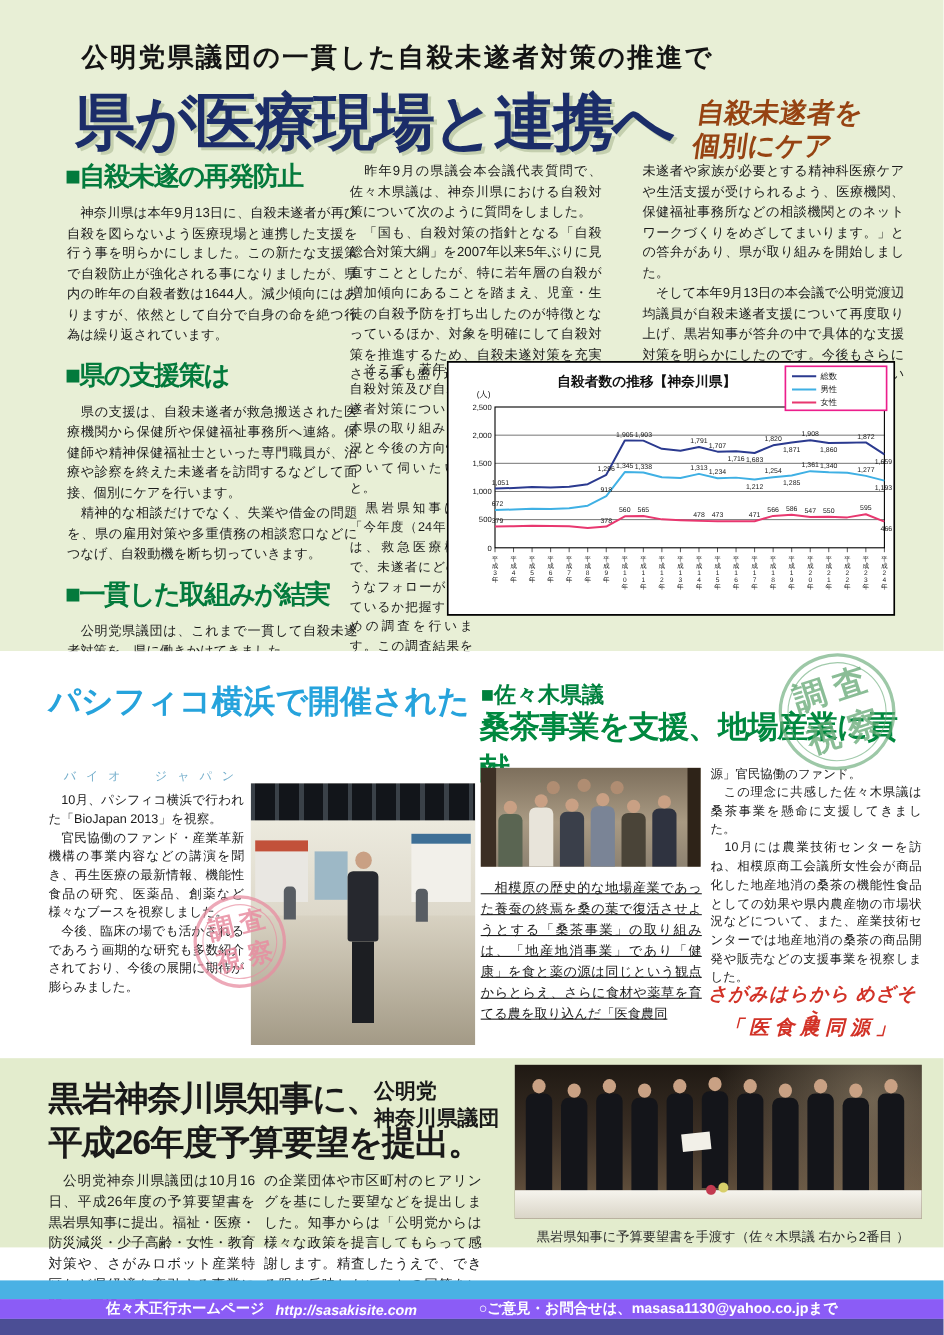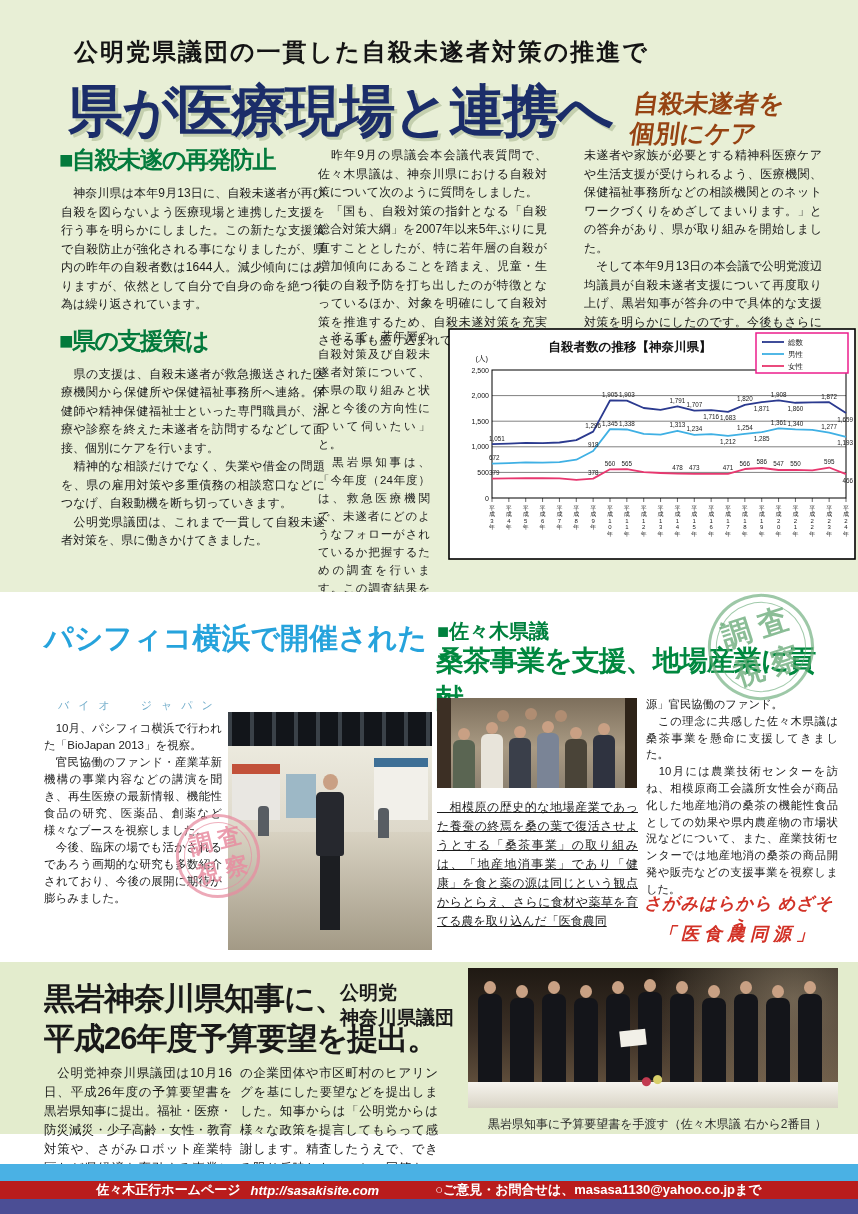--- a/index.html
+++ b/index.html
@@ -23,21 +23,21 @@
   .tcol { position:absolute; color:#1b1b1b; }
   .tcol p { font-size:12px; line-height:18.5px; text-align:justify; margin:0; }
   .col1 { left:45px;  top:144px; width:264px;margin-left:16px; }
   .col2a{ left:318px; top:146px; width:229px; }
   .col2b{ left:318px; top:327px; width:112px; }
   .col2b p { font-size:11.5px; line-height:18px; }
   .col3 { left:584px; top:146px; width:238px; }
   .green-h { font-size:24px; font-weight:bold; color:#037a3c; letter-spacing:-1.5px; margin:0 0 8px -2px; }
   .green-h.later { margin-top:11px; }
 
-  .chart-box { left:448px; top:328px; width:408px; height:244px; }
+  .chart-box { left:406px; top:328px; width:408px; height:244px; }
   .chart-box svg { display:block; font-family:"Liberation Sans", sans-serif; }
 
   
   .bio-headline { left:44px; top:28px; font-size:29px; font-weight:bold; color:#26a3dc; line-height:37px; letter-spacing:0; }
   .bio-headline span { display:block; }
   .bio-ruby { left:58px; top:106px; font-size:11px; color:#74aecb; letter-spacing:9px; }
   .bio-ruby .gap { display:inline-block; width:22px; }
   .bio-body { left:44px; top:128px; width:178px; color:#1b1b1b; }
   .bio-body p { font-size:11.5px; line-height:17px; text-align:justify; }
 
@@ -102,21 +102,21 @@
   .bh-side span { display:block; }
   .bh2 { left:44px; top:56px; font-size:31px; font-weight:bold; color:#191919; letter-spacing:-1px; }
   .bd-colA { left:44px; top:102px; width:188px; }
   .bd-colB { left:240px; top:102px; width:198px; }
   .bd-colA p, .bd-colB p { font-size:12.5px; line-height:19px; text-align:justify; color:#1b1b1b; }
   .bd-caption { left:488px; top:154px; font-size:12px; color:#2b2b2b; }
 
   
   .f-band { position:absolute; left:0; width:858px; }
   .f1 { top:1164px; height:17px; background:#4ab1e4; }
-  .f2 { top:1181px; height:18px; background:#b91c1c; display:flex; align-items:center; justify-content:center; color:#fff; font-size:13px; font-weight:bold; white-space:nowrap; }
+  .f2 { top:1181px; height:18px; background:#8b5cf6; display:flex; align-items:center; justify-content:center; color:#fff; font-size:13px; font-weight:bold; white-space:nowrap; }
   .f2 .url { font-style:italic; margin-left:10px; }
   .f2 .contact { margin-left:56px; }
   .f3 { top:1199px; height:15px; background:#4b4e95; }
 </style>
 </head>
 <body>
 
 <div class="page">
 
   <section class="sec-top">
@@ -126,20 +126,21 @@
       <span>自殺未遂者を</span>
       <span>個別にケア</span>
     </div>
 
     <div class="tcol col1">
       <h2 class="green-h">■自殺未遂の再発防止</h2>
       <p>　神奈川県は本年9月13日に、自殺未遂者が再び自殺を図らないよう医療現場と連携した支援を行う事を明らかにしました。この新たな支援策で自殺防止が強化される事になりましたが、県内の昨年の自殺者数は1644人。減少傾向にはありますが、依然として自分で自身の命を絶つ行為は繰り返されています。</p>
       <h2 class="green-h later">■県の支援策は</h2>
       <p>　県の支援は、自殺未遂者が救急搬送された医療機関から保健所や保健福祉事務所へ連絡。保健師や精神保健福祉士といった専門職員が、治療や診察を終えた未遂者を訪問するなどして面接、個別にケアを行います。</p>
       <p>　精神的な相談だけでなく、失業や借金の問題を、県の雇用対策や多重債務の相談窓口などにつなげ、自殺動機を断ち切っていきます。</p>
+      <h2 class="green-h later">■一貫した取組みが結実</h2>
       <p>　公明党県議団は、これまで一貫して自殺未遂者対策を、県に働きかけてきました。</p>
     </div>
 
     <div class="tcol col2a">
       <p>　昨年9月の県議会本会議代表質問で、佐々木県議は、神奈川県における自殺対策について次のように質問をしました。</p>
       <p>　「国も、自殺対策の指針となる「自殺総合対策大綱」を2007年以来5年ぶりに見直すこととしたが、特に若年層の自殺が増加傾向にあることを踏まえ、児童・生徒の自殺予防を打ち出したのが特徴となっているほか、対象を明確にして自殺対策を推進するため、自殺未遂対策を充実させる事も盛り込まれている。</p>
     </div>
     <div class="tcol col2b">
       <p>　そこで、若年層の自殺対策及び自殺未遂者対策について、本県の取り組みと状況と今後の方向性について伺いたい」と。</p>
       <p>　黒岩県知事は、「今年度（24年度）は、救急医療機関で、未遂者にどのようなフォローがされているか把握するための調査を行います。この調査結果を分析し、</p>

